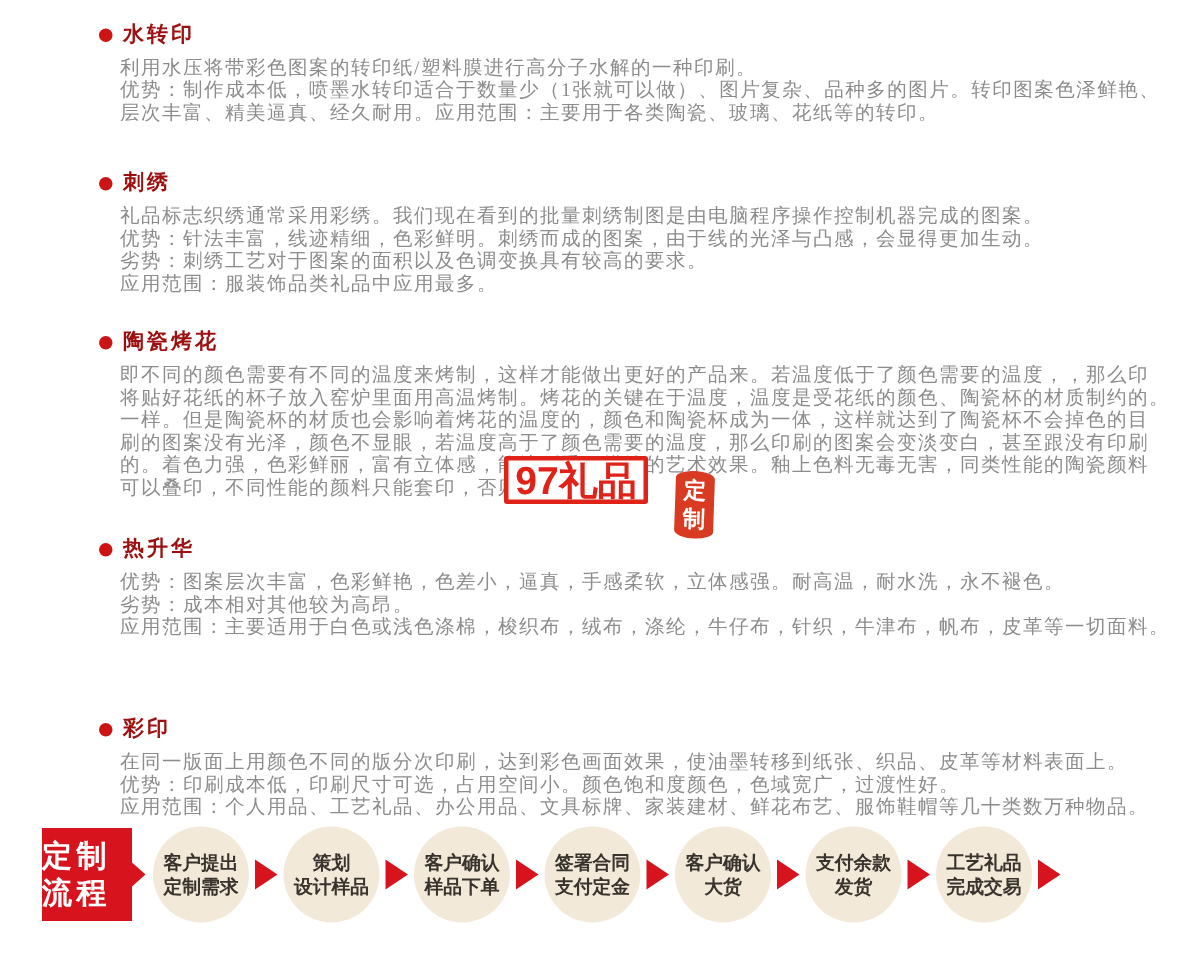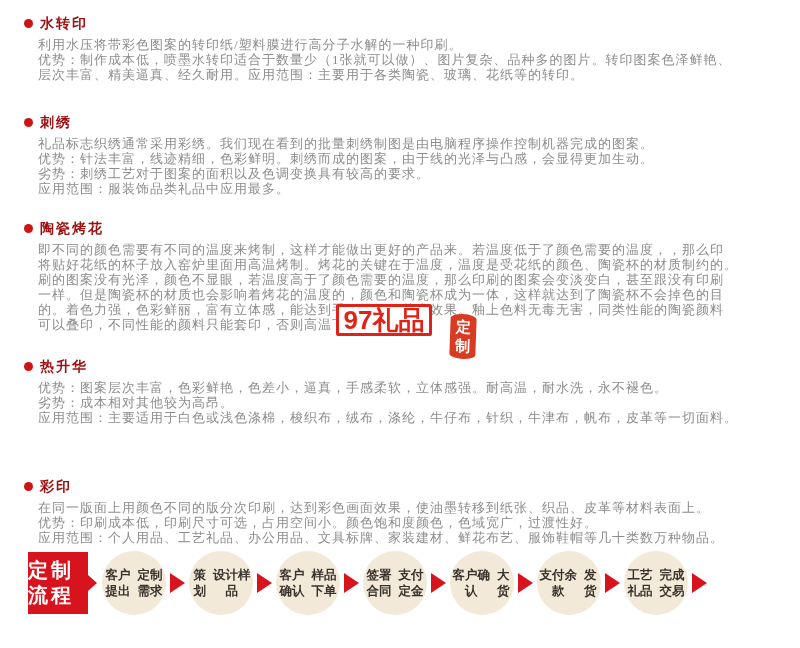--- a/index.html
+++ b/index.html
@@ -13,20 +13,21 @@
     --seal-red:#d93a22;
   }
   *{margin:0;padding:0;box-sizing:border-box;}
   html,body{background:#fff;}
   body{font-family:"DejaVu Sans",sans-serif;}
   .page{
     position:relative;
     width:800px;height:648px;
     background:#fff;
     overflow:hidden;
+    padding-left:42px;
   }
   #sections{padding:13px 0 0 38px;}
   .sec{margin-bottom:30px;}
   .sec:nth-child(2){margin-bottom:22px;}
   .sec:nth-child(3){margin-bottom:24px;}
   .sec:nth-child(4){margin-bottom:51px;}
   .sec:nth-child(5){margin-bottom:0;}
   .sec-head{display:flex;align-items:center;height:20px;margin-bottom:4px;margin-left:-14px;}
   .bullet{width:9px;height:9px;border-radius:50%;background:var(--bullet);margin-right:7px;flex:0 0 auto;}
   .sec-title{font-size:14px;font-weight:bold;color:var(--heading);letter-spacing:2px;line-height:20px;}
@@ -76,21 +77,21 @@
   .flow-label::after{
     content:"";position:absolute;right:-9px;top:50%;transform:translateY(-50%);
     border-left:9px solid var(--accent);
     border-top:8px solid transparent;
     border-bottom:8px solid transparent;
   }
   #flow-steps{display:flex;align-items:center;}
   .step-circle{
     width:64px;height:64px;border-radius:50%;
     background:var(--circle-fill);
-    display:flex;flex-direction:row;align-items:center;justify-content:center;
+    display:flex;flex-direction:column;align-items:center;justify-content:center;
     color:var(--circle-text);
     font-size:12.5px;font-weight:bold;line-height:16px;
     text-align:center;flex:0 0 auto;
   }
   .flow-arrow{
     width:0;height:0;flex:0 0 auto;
     border-left:15px solid var(--accent);
     border-top:10px solid transparent;
     border-bottom:10px solid transparent;
     margin:0 4px;
@@ -128,22 +129,22 @@
   </section>
 
   <section class="sec">
     <div class="sec-head">
       <span class="bullet"></span>
       <h2 class="sec-title">陶瓷烤花</h2>
     </div>
     <div class="sec-body">
           <div class="sec-line">即不同的颜色需要有不同的温度来烤制，这样才能做出更好的产品来。若温度低于了颜色需要的温度，，那么印</div>
           <div class="sec-line">将贴好花纸的杯子放入窑炉里面用高温烤制。烤花的关键在于温度，温度是受花纸的颜色、陶瓷杯的材质制约的。</div>
+          <div class="sec-line">一样。但是陶瓷杯的材质也会影响着烤花的温度的，颜色和陶瓷杯成为一体，这样就达到了陶瓷杯不会掉色的目</div>
           <div class="sec-line">刷的图案没有光泽，颜色不显眼，若温度高于了颜色需要的温度，那么印刷的图案会变淡变白，甚至跟没有印刷</div>
-          <div class="sec-line">一样。但是陶瓷杯的材质也会影响着烤花的温度的，颜色和陶瓷杯成为一体，这样就达到了陶瓷杯不会掉色的目</div>
           <div class="sec-line">的。着色力强，色彩鲜丽，富有立体感，能达到手工描绘的艺术效果。釉上色料无毒无害，同类性能的陶瓷颜料</div>
           <div class="sec-line">可以叠印，不同性能的颜料只能套印，否则高温下变色。</div>
         </div>
   </section>
 
   <section class="sec">
     <div class="sec-head">
       <span class="bullet"></span>
       <h2 class="sec-title">热升华</h2>
     </div>

